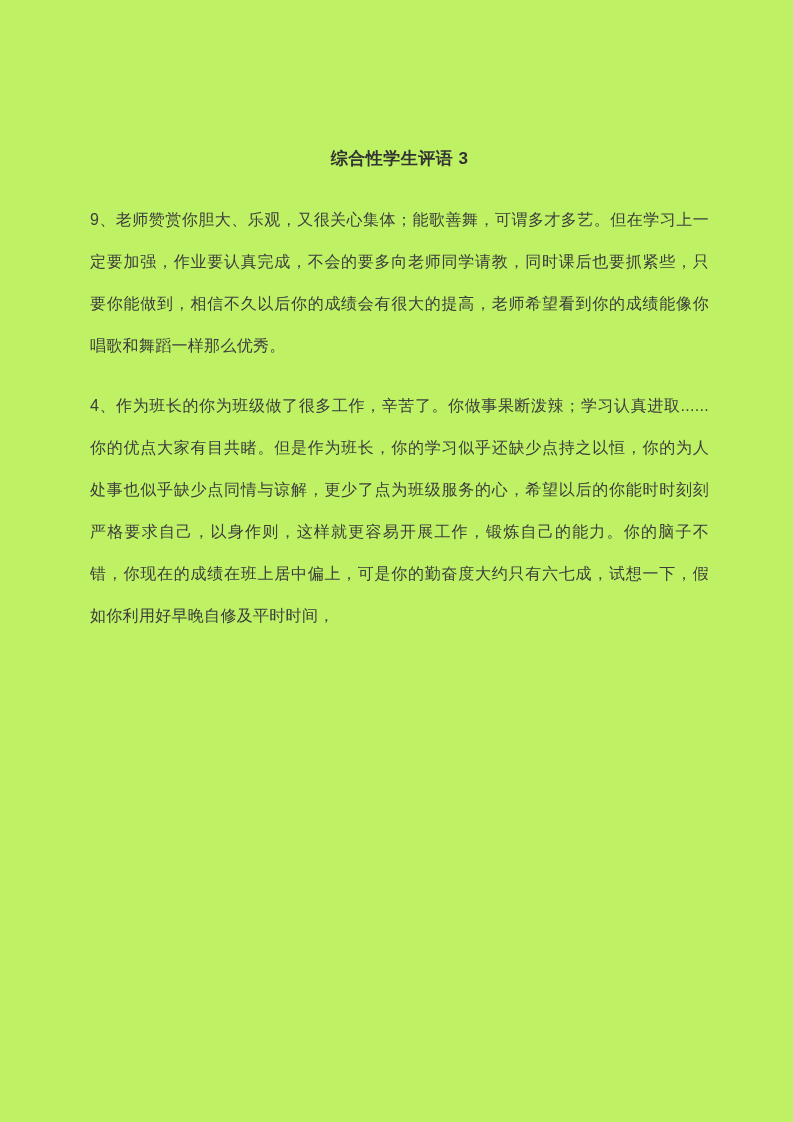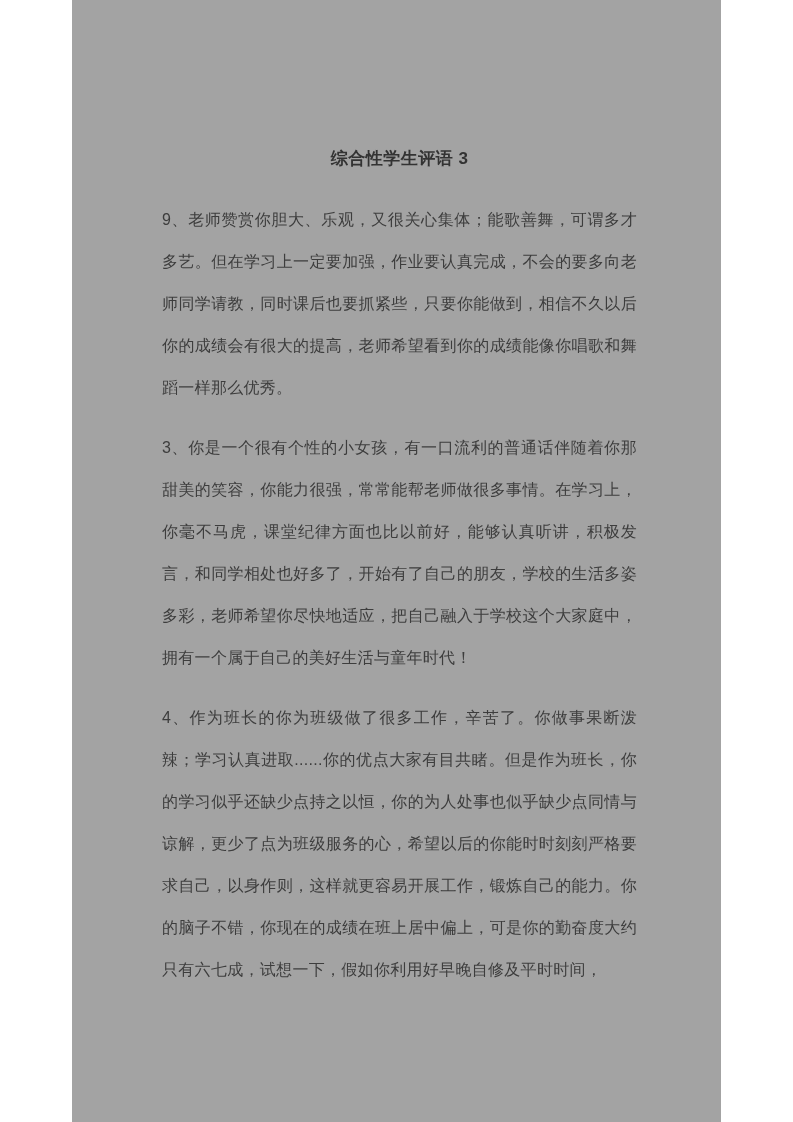--- a/index.html
+++ b/index.html
@@ -2,24 +2,24 @@
 <html><head>
 <meta charset="utf-8">
 <style>
   html, body {
     margin: 0;
     padding: 0;
     background: #ffffff;
   }
   .page {
     position: relative;
-    width: 649px;
+    width: 793px;
     height: 1122px;
     margin: 0 auto;
-    background: #a3a3a3;
+    background: #bef264;
     box-sizing: border-box;
     padding: 145px 84px 0 90px;
     overflow: hidden;
     font-family: "Liberation Sans", "DejaVu Sans", sans-serif;
     color: #3d3d3d;
   }
   .doc-title {
     font-size: 17px;
     font-weight: 700;
     text-align: center;
@@ -39,16 +39,15 @@
 </style>
 </head>
 <body>
 
 <div class="page">
   <h1 class="doc-title">综合性学生评语 3</h1>
 
   <p class="doc-para">9、老师赞赏你胆大、乐观，又很关心集体；能歌善舞，可谓多才多艺。但在学习上一定要加强，作业要认真完成，不会的要多向老师同学请教，同时课后也要抓紧些，只要你能做到，相信不久以后你的成绩会有很大的提高，老师希望看到你的成绩能像你唱歌和舞蹈一样那么优秀。</p>
 
 
-  <p class="doc-para">3、你是一个很有个性的小女孩，有一口流利的普通话伴随着你那甜美的笑容，你能力很强，常常能帮老师做很多事情。在学习上，你毫不马虎，课堂纪律方面也比以前好，能够认真听讲，积极发言，和同学相处也好多了，开始有了自己的朋友，学校的生活多姿多彩，老师希望你尽快地适应，把自己融入于学校这个大家庭中，拥有一个属于自己的美好生活与童年时代！</p>
 
   <p class="doc-para">4、作为班长的你为班级做了很多工作，辛苦了。你做事果断泼辣；学习认真进取......你的优点大家有目共睹。但是作为班长，你的学习似乎还缺少点持之以恒，你的为人处事也似乎缺少点同情与谅解，更少了点为班级服务的心，希望以后的你能时时刻刻严格要求自己，以身作则，这样就更容易开展工作，锻炼自己的能力。你的脑子不错，你现在的成绩在班上居中偏上，可是你的勤奋度大约只有六七成，试想一下，假如你利用好早晚自修及平时时间，</p>
 </div>
 
 </body></html>

